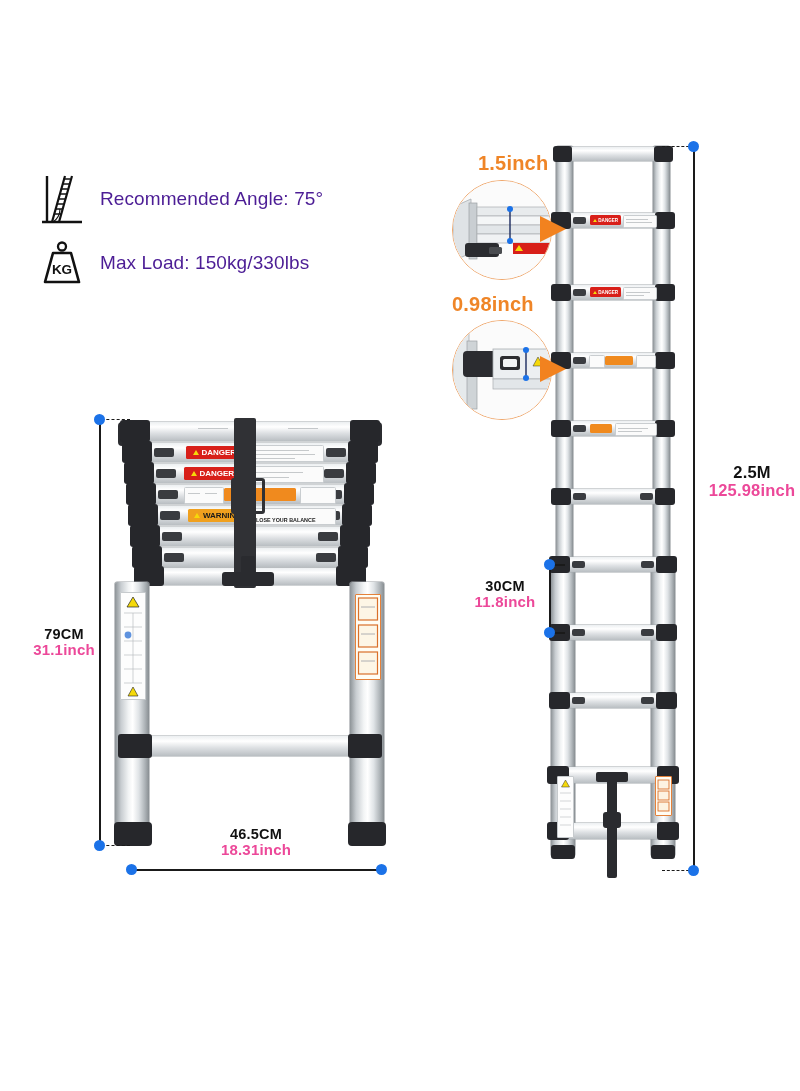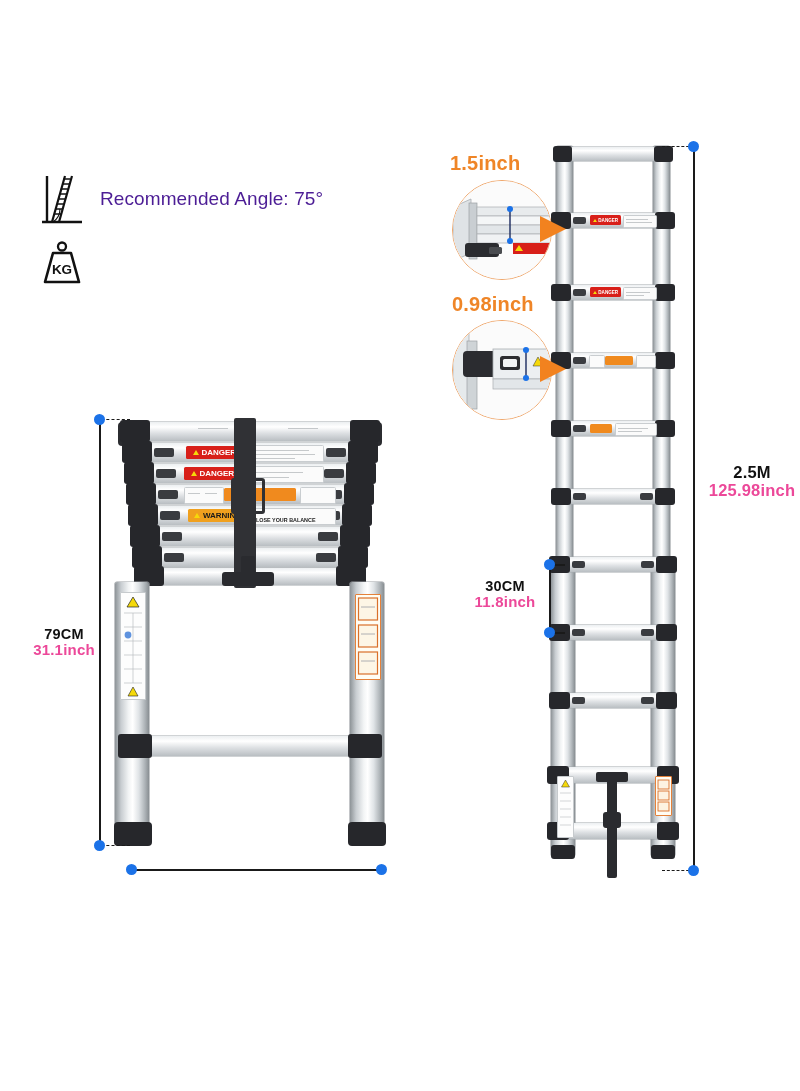--- a/index.html
+++ b/index.html
@@ -91,20 +91,21 @@
   </div>
 
   <div class="spec-row" style="left:40px;top:240px;">
     <div class="spec-icon" style="height:46px;">
       <svg viewBox="0 0 44 46" width="44" height="46">
         <circle cx="22" cy="6.5" r="4" fill="none" stroke="#111" stroke-width="2.3"></circle>
         <path d="M13 13 L31 13 L39 42 L5 42 Z" fill="none" stroke="#111" stroke-width="2.6" stroke-linejoin="round"></path>
         <text x="22" y="34" font-family="Liberation Sans, sans-serif" font-size="13.5" font-weight="bold" text-anchor="middle" fill="#111">KG</text>
       </svg>
     </div>
+    <div class="spec-text">Max Load: 150kg/330lbs</div>
   </div>
 
   <div>
 
     <div style="position:absolute;left:118px;top:420px;width:264px;height:165px;">
 
       <div class="cap-soft" style="left:0;top:2px;width:32px;height:24px;"></div>
       <div class="cap-soft" style="right:0;top:2px;width:32px;height:24px;"></div>
 
       <div style="position:absolute;left:0;top:0;width:264px;height:22px;">
@@ -255,20 +256,24 @@
   <div class="dot" style="left:94px;top:414px;"></div>
   <div class="dot" style="left:94px;top:840px;"></div>
   <div class="dim" style="left:22px;top:626px;width:84px;">
     <div class="cm">79CM</div>
     <div class="inch">31.1inch</div>
   </div>
 
   <div class="hline" style="left:131px;top:869px;width:250px;"></div>
   <div class="dot" style="left:126px;top:864px;"></div>
   <div class="dot" style="left:376px;top:864px;"></div>
+  <div class="dim" style="left:196px;top:826px;width:120px;">
+    <div class="cm">46.5CM</div>
+    <div class="inch">18.31inch</div>
+  </div>
 
   <div>
 
     <div class="rail-v" style="left:556px;top:146px;width:17px;height:710px;"></div>
     <div class="rail-v" style="left:653px;top:146px;width:17px;height:710px;"></div>
     <div class="rail-v" style="left:551px;top:560px;width:24px;height:296px;"></div>
     <div class="rail-v" style="left:651px;top:560px;width:24px;height:296px;"></div>
 
     <div style="position:absolute;left:553px;top:146px;width:120px;height:16px;">
       <div class="rung" style="left:16px;top:1px;width:88px;height:14px;"></div>
@@ -413,21 +418,21 @@
   <div class="vline" style="left:549px;top:565px;height:68px;"></div>
   <div class="hline" style="left:549px;top:564px;width:16px;"></div>
   <div class="hline" style="left:549px;top:632px;width:16px;"></div>
   <div class="dot" style="left:544px;top:559px;"></div>
   <div class="dot" style="left:544px;top:627px;"></div>
   <div class="dim" style="left:466px;top:578px;width:78px;">
     <div class="cm">30CM</div>
     <div class="inch">11.8inch</div>
   </div>
 
-  <div class="callout-label" style="left:450px;top:152px;">1.5inch</div>
+  <div class="callout-label" style="left:478px;top:152px;">1.5inch</div>
   <div class="mag" style="left:452px;top:180px;width:98px;height:98px;">
     <svg viewBox="0 0 98 98" width="98" height="98">
       <rect x="0" y="0" width="98" height="98" fill="#fbfbfb"></rect>
       <polygon points="0,26 18,18 18,72 0,80" fill="#dfe3e6" stroke="#a9adb1" stroke-width=".8"></polygon>
       <rect x="16" y="22" width="8" height="56" fill="#c9ced2" stroke="#9ba0a4" stroke-width=".7"></rect>
       <rect x="24" y="26" width="74" height="9" fill="#e8ebed" stroke="#a9adb1" stroke-width=".7"></rect>
       <rect x="24" y="35" width="74" height="9" fill="#f4f6f7" stroke="#a9adb1" stroke-width=".7"></rect>
       <rect x="24" y="44" width="74" height="9" fill="#e2e6e9" stroke="#a9adb1" stroke-width=".7"></rect>
       <rect x="24" y="53" width="74" height="9" fill="#f0f2f4" stroke="#a9adb1" stroke-width=".7"></rect>
       <rect x="12" y="62" width="34" height="14" rx="3" fill="#2b2c30"></rect>

